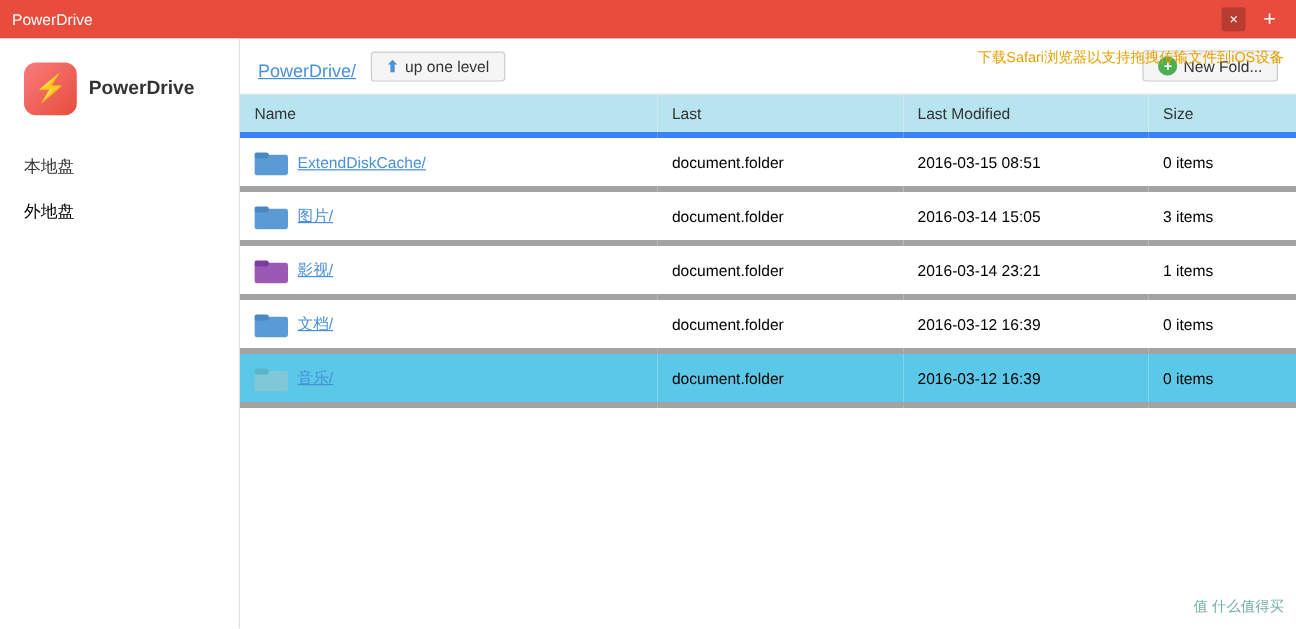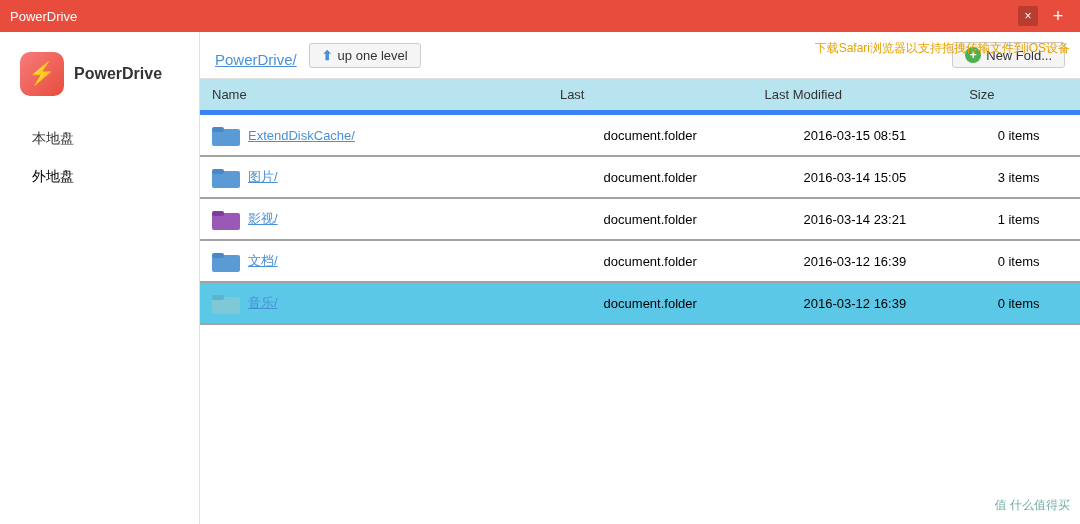--- a/index.html
+++ b/index.html
@@ -87,21 +87,21 @@
       font-size: 22px;
       font-weight: bold;
     }
     .logo-text {
       font-size: 16px;
       font-weight: 600;
       color: #333;
     }
     .sidebar-nav {
       width: 100%;
-      padding: 0 32px;
+      padding: 0 20px;
       display: flex;
       flex-direction: column;
       gap: 12px;
     }
     .sidebar-item {
       font-size: 14px;
       color: #333;
       cursor: pointer;
       padding: 4px 0;
     }
@@ -200,22 +200,21 @@
       background: #b8e4f0;
     }
     .file-table thead th {
       text-align: left;
       padding: 8px 12px;
       font-weight: 500;
       color: #333;
       border-bottom: 5px solid #3b82f6;
     }
     .file-table tbody tr {
-      border-bottom: 2px solid #a3a3a3;
-      text-align: center;
+      border-bottom: 5px solid #a3a3a3;
     }
     .file-table tbody tr.selected {
       background: #5bc8e8;
     }
     .file-table td {
       padding: 8px 12px;
     }
     .file-name-cell {
       display: flex;
       align-items: center;

